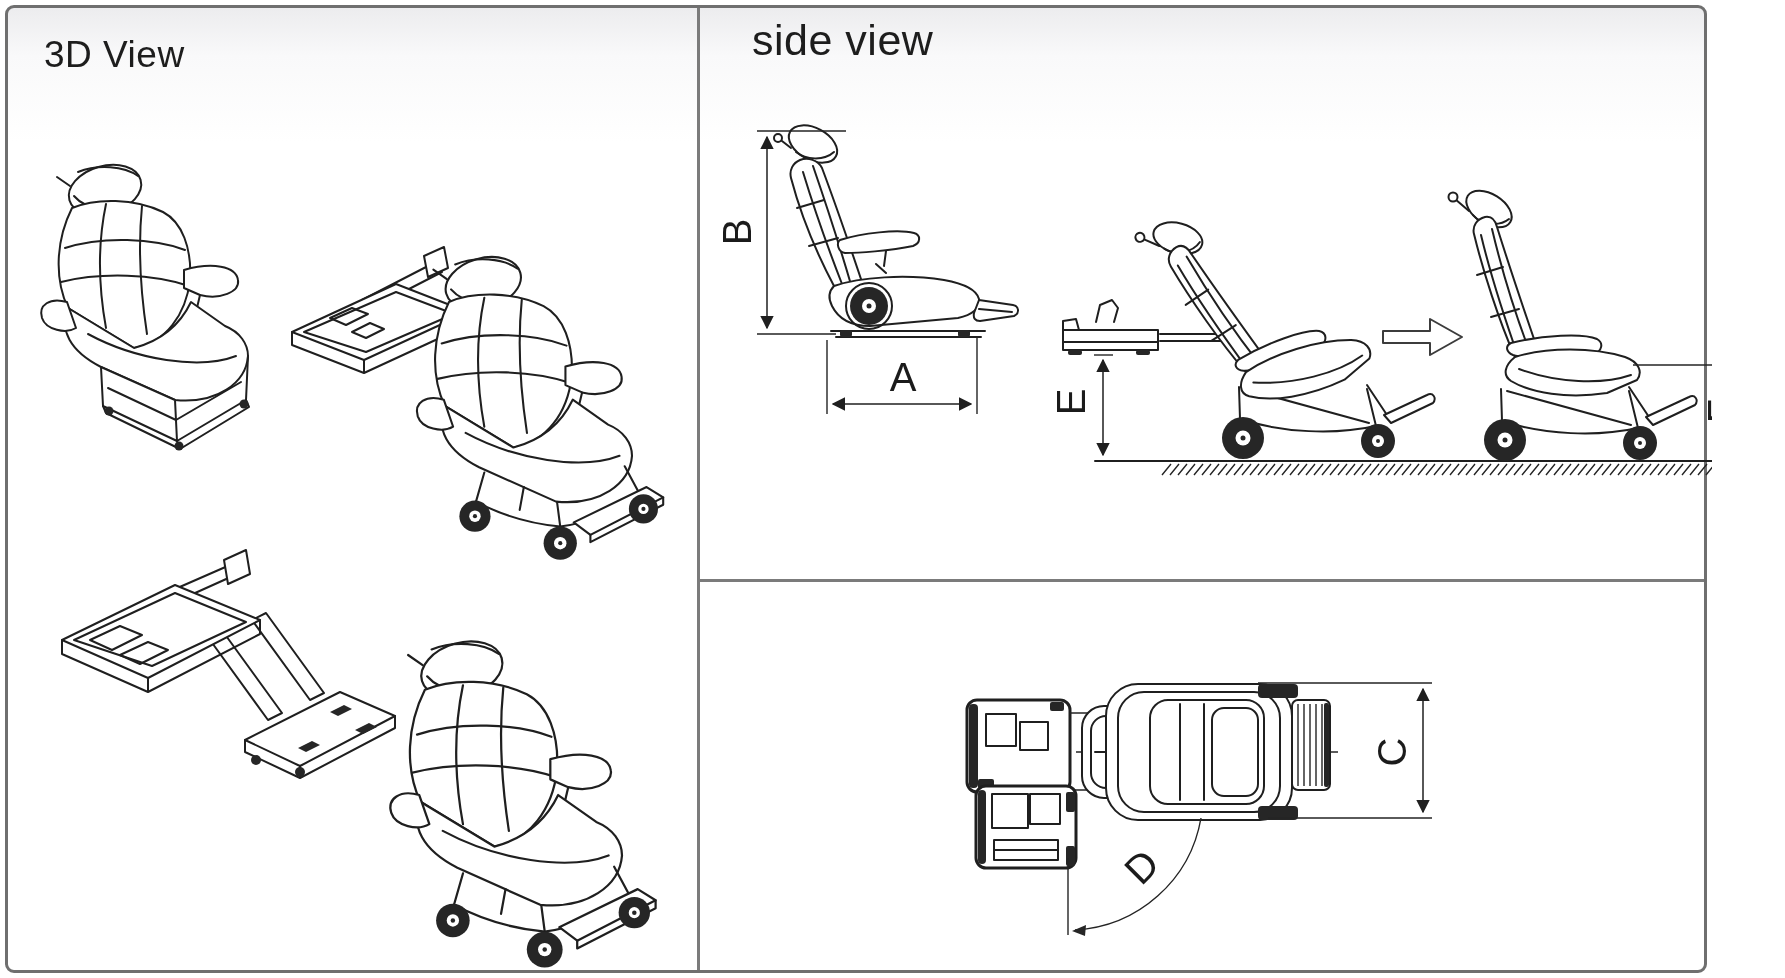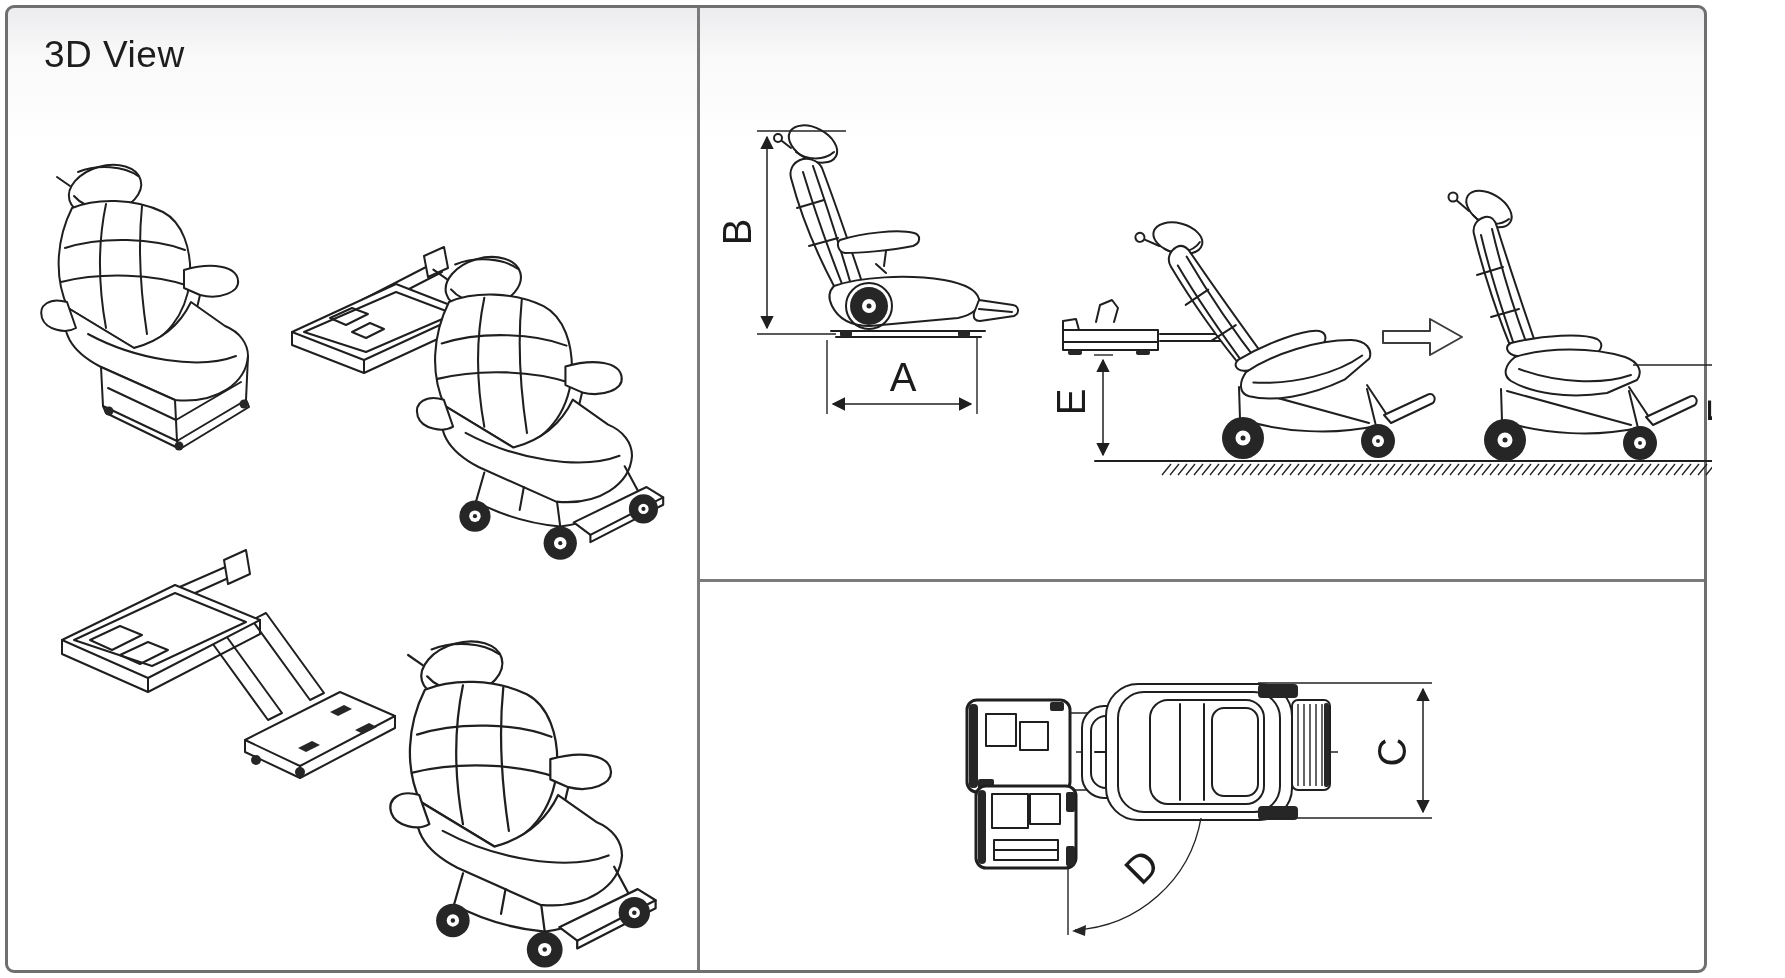--- a/index.html
+++ b/index.html
@@ -254,20 +254,21 @@
       <path class="thin" d="M1068,858 V935"></path>
       <path class="thin" d="M1201,818 A135,135 0 0 1 1075,930"></path>
       <polygon class="dk" points="1072,931 1086,925 1085,936"></polygon>
     </g>
   </svg>
 
   <div class="vdiv"></div>
   <div class="hdiv"></div>
 
   <div class="title t3d">3D View</div>
+  <div class="title tside">side view</div>
 
   <div class="dim rot90" style="left:737px;top:232px;">B</div>
   <div class="dim" style="left:903px;top:377px;">A</div>
   <div class="dim rot90" style="left:1071px;top:402px;">E</div>
   <div class="dim rot90" style="left:1722px;top:411px;">F</div>
   <div class="dim rot90" style="left:1392px;top:752px;">C</div>
   <div class="dim rot45" style="left:1142px;top:867px;">D</div>
 </div>
 
 </body></html>

